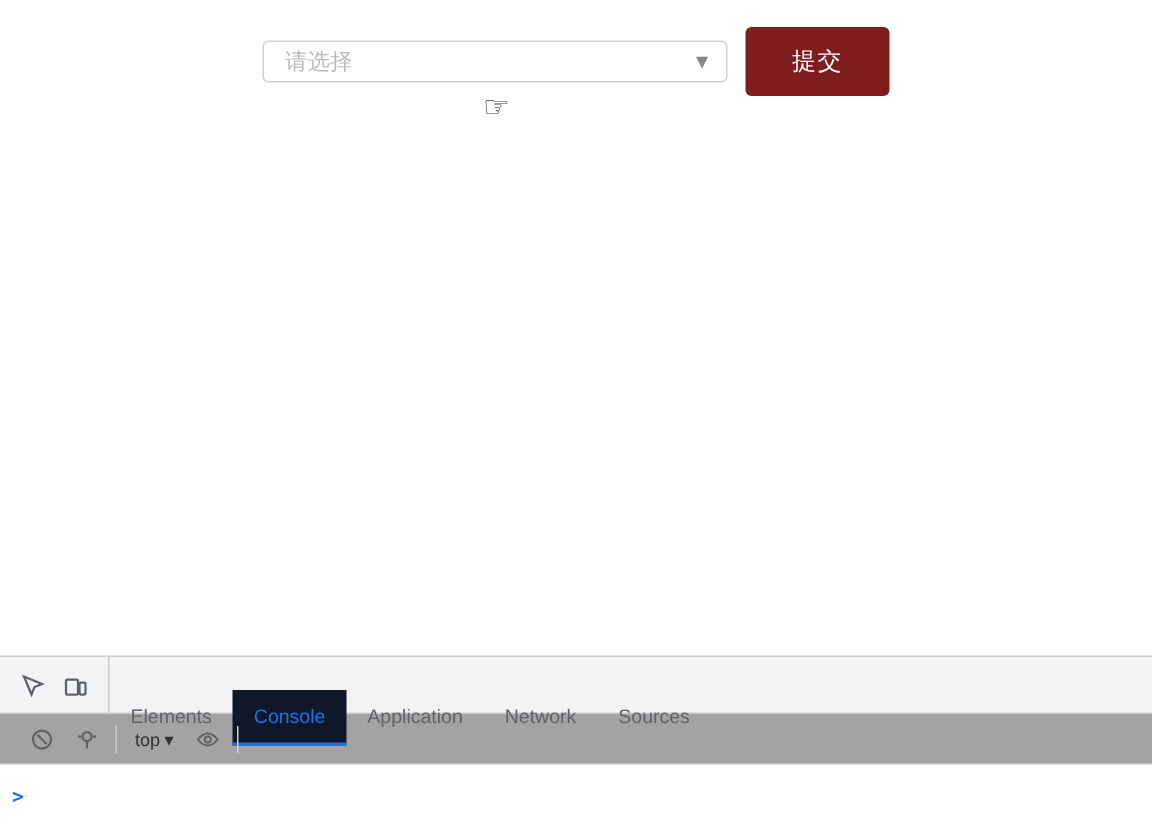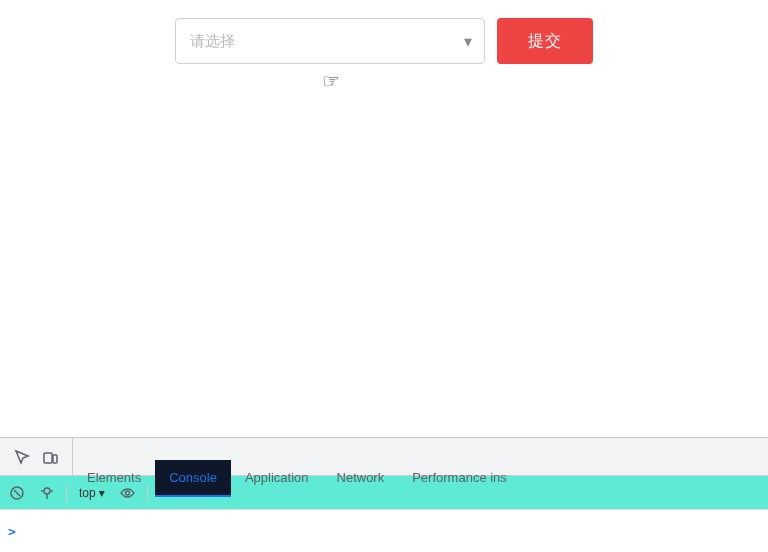--- a/index.html
+++ b/index.html
@@ -25,21 +25,21 @@
 
     .form-row {
       display: flex;
       align-items: center;
       gap: 12px;
     }
 
     .select-wrapper {
       position: relative;
       width: 310px;
-      height: 46px;
+      height: 28px;
       border: 1.5px solid #d0d0d0;
       border-radius: 4px;
       background: #fff;
       display: flex;
       align-items: center;
       cursor: pointer;
     }
 
     .select-placeholder {
       flex: 1;
@@ -51,21 +51,21 @@
 
     .select-arrow {
       padding-right: 12px;
       color: #888;
       font-size: 16px;
     }
 
     .submit-button {
       width: 96px;
       height: 46px;
-      background: #ef4444;
+      background: #7f1d1d;
       color: #fff;
       border: none;
       border-radius: 4px;
       font-size: 16px;
       cursor: pointer;
       letter-spacing: 1px;
     }
 
     
     .devtools-panel {
@@ -135,23 +135,23 @@
       color: #1a73e8;
       border-bottom: 2px solid #1a73e8;
       background: #0f172a;
     }
 
     
     .console-toolbar {
       display: flex;
       align-items: center;
       height: 34px;
-      background: #5eead4;
+      background: #a3a3a3;
       border-bottom: 1px solid #e0e0e0;
-      padding: 0 4px;
+      padding: 0 15px;
       gap: 4px;
     }
 
     .toolbar-btn {
       width: 26px;
       height: 26px;
       display: flex;
       align-items: center;
       justify-content: center;
       border-radius: 3px;
@@ -275,21 +275,21 @@
       <div class="devtools-tab active">
         <span>Console</span>
       </div>
       <div class="devtools-tab">
         <span>Application</span>
       </div>
       <div class="devtools-tab">
         <span>Network</span>
       </div>
       <div class="devtools-tab">
-        <span>Performance ins</span>
+        <span>Sources</span>
       </div>
     </div>
   </div>
 
   <div class="console-toolbar">
     <button class="toolbar-btn" title="Clear console">
       <svg width="14" height="14" viewBox="0 0 14 14" fill="none">
         <circle cx="7" cy="7" r="6" stroke="#5f6368" stroke-width="1.5"></circle>
         <line x1="4" y1="4" x2="10" y2="10" stroke="#5f6368" stroke-width="1.5"></line>
       </svg>

